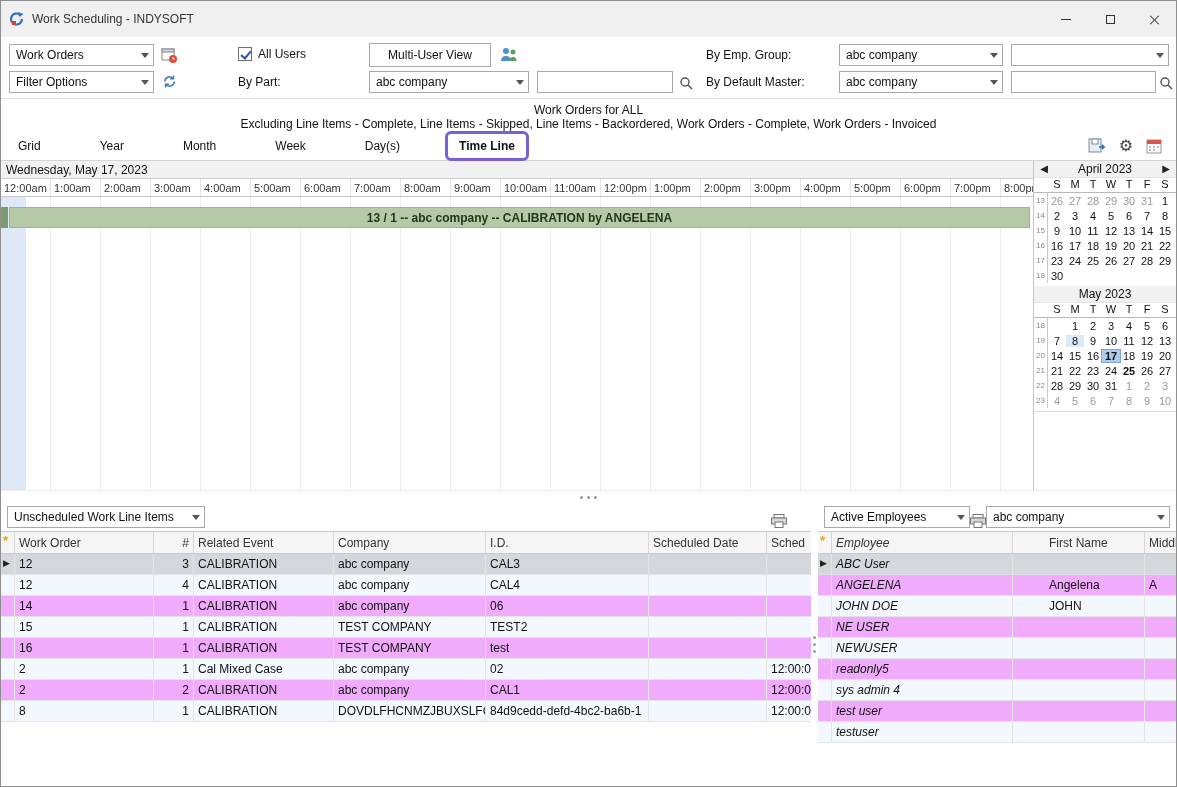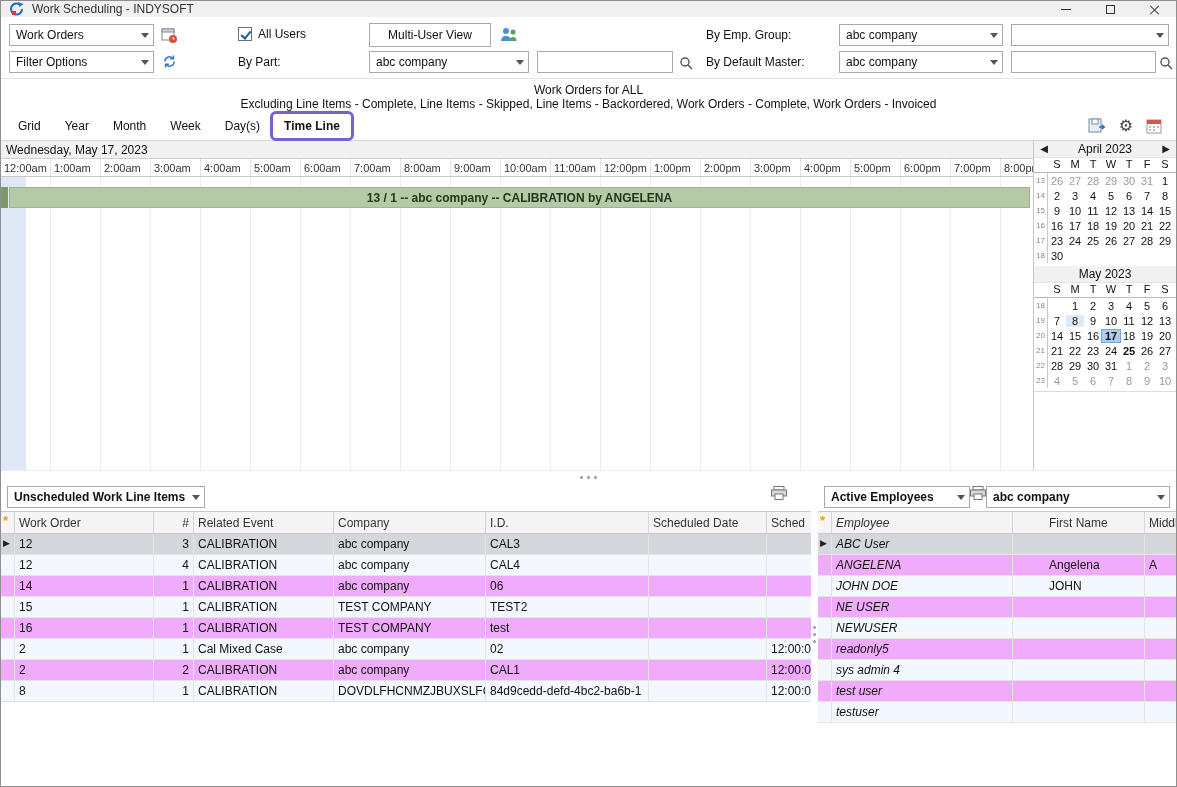--- a/index.html
+++ b/index.html
@@ -6,21 +6,21 @@
     --annotation-color:#7a5fd6;
     --event-bar-color:#b5c9a7;
     --selection-color:#d4d8dd;
   }
   *{margin:0;padding:0;box-sizing:border-box;cursor:default;}
   html,body{width:1177px;height:787px;}
   body{font-family:"Liberation Sans","DejaVu Sans",sans-serif;font-size:12px;color:#111;background:#fff;}
   .window{width:1177px;height:787px;border:1px solid #8f8f8f;display:flex;flex-direction:column;background:#fff;overflow:hidden;}
 
   
-  .titlebar{height:16px;background:#f0f0f0;display:flex;align-items:center;padding-left:8px;flex:0 0 auto;}
+  .titlebar{height:36px;background:#f0f0f0;display:flex;align-items:center;padding-left:8px;flex:0 0 auto;}
   .app-icon{width:16px;height:16px;margin-right:7px;}
   .title-text{color:#333;}
   .win-controls{margin-left:auto;display:flex;height:100%;}
   .win-btn{width:44px;height:100%;display:flex;align-items:center;justify-content:center;}
   .glyph-min{width:10px;height:1px;border-bottom:1px solid #333;}
   .glyph-max{width:9px;height:9px;border:1px solid #333;}
   .glyph-close{position:relative;width:11px;height:11px;}
   .glyph-close::before,.glyph-close::after{content:"";position:absolute;left:5px;top:0;width:1px;height:12px;background:#333;}
   .glyph-close::before{transform:rotate(45deg);}
   .glyph-close::after{transform:rotate(-45deg);}
@@ -38,21 +38,21 @@
   .chk{width:14px;height:14px;border:1px solid #707070;background:#fff;position:relative;flex:0 0 auto;}
   .chk::after{content:"";position:absolute;left:4px;top:1px;width:4px;height:8px;border:solid #2456a4;border-width:0 2px 2px 0;transform:rotate(40deg);}
   .mini-icon{position:absolute;top:4px;}
 
   
   .banner{flex:0 0 auto;height:34px;border-top:1px solid #e2e2e2;text-align:center;padding-top:4px;}
   .banner div{line-height:14px;}
 
   
   .tabbar{flex:0 0 auto;height:28px;display:flex;align-items:center;padding-left:6px;}
-  .tabstrip{display:flex;align-items:center;}
+  .tabstrip{display:flex;align-items:center;gap:35px;}
   .tab{padding:4px 11px;margin-right:2px;position:relative;white-space:nowrap;}
   .tab.active{font-weight:bold;}
   .annotation{position:absolute;left:-3px;right:-3px;top:-4px;bottom:-4px;border:3px solid var(--annotation-color);border-radius:6px;pointer-events:none;}
   .tab-icons{margin-left:auto;display:flex;align-items:center;gap:13px;padding-right:14px;}
   .gear{font-size:16px;color:#444;line-height:16px;}
 
   
   .main{flex:0 0 auto;height:330px;display:flex;border-top:1px solid #d5d5d5;overflow:hidden;}
   .timeline{width:1032px;flex:0 0 1032px;display:flex;flex-direction:column;overflow:hidden;}
   .tl-date{height:18px;background:#f1f1f1;border-bottom:1px solid #cfcfcf;padding:2px 0 0 5px;}
@@ -83,21 +83,21 @@
 
   
   .hsplit{flex:0 0 auto;height:13px;display:flex;align-items:center;justify-content:center;gap:4px;border-top:1px solid #ececec;}
   .hsplit i,.vsplit i{width:3px;height:3px;border-radius:50%;background:#9a9a9a;display:block;}
   .vsplit{width:7px;flex:0 0 7px;display:flex;flex-direction:column;align-items:center;justify-content:center;gap:4px;}
 
   
   .bottom{flex:1;display:flex;overflow:hidden;}
   .panel-left{width:810px;flex:0 0 810px;display:flex;flex-direction:column;overflow:hidden;}
   .panel-right{flex:1;display:flex;flex-direction:column;overflow:hidden;}
-  .panel-hdr{height:28px;display:flex;align-items:flex-start;padding:3px 6px;flex:0 0 auto;font-weight:bold;}
+  .panel-hdr{height:28px;display:flex;align-items:flex-end;padding:3px 6px;flex:0 0 auto;}
   .p-combo{height:22px;border:1px solid #a9a9a9;background:#fff;display:flex;align-items:center;padding:0 4px 0 6px;}
   .push-right{margin-left:auto;margin-right:18px;}
 
   .grid{border-top:1px solid #c9c9c9;overflow:hidden;}
   .g-hdr{display:flex;height:22px;background:#f5f5f5;border-bottom:1px solid #c9c9c9;color:#333;}
   .g-hdr > div{border-right:1px solid #d7d7d7;padding:4px 4px 0 4px;overflow:hidden;white-space:nowrap;}
   .g-row{display:flex;height:21px;border-bottom:1px solid #e4e4e4;background:#f0abfc;}
   .g-row.alt{background:#f2f8fd;}
   .g-row.selected{background:var(--selection-color);}
   .g-row > div{border-right:1px solid #e4e4e4;padding:3px 4px 0 4px;overflow:hidden;white-space:nowrap;}

